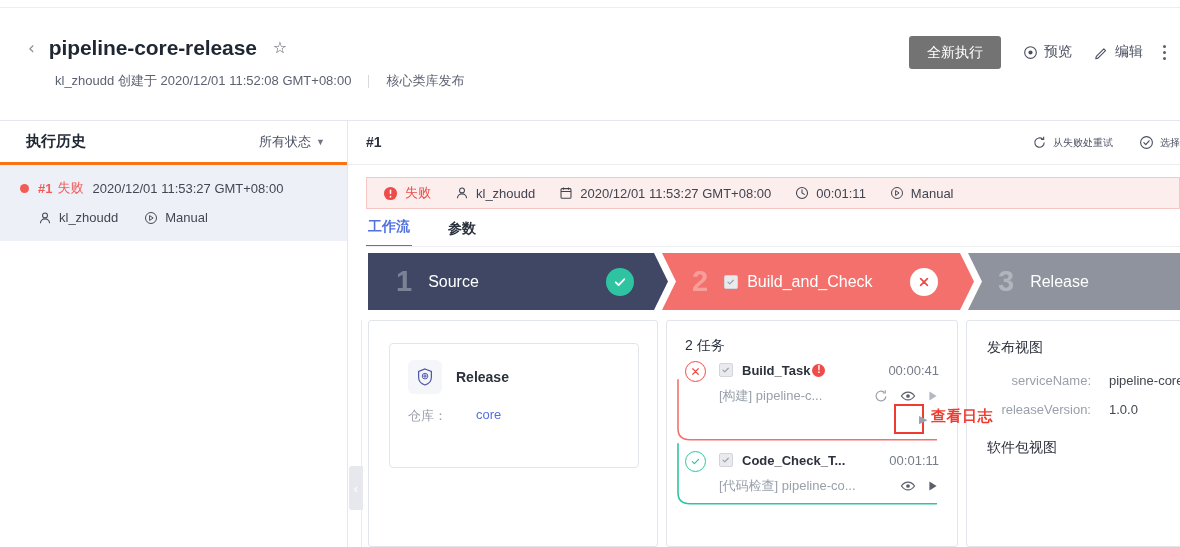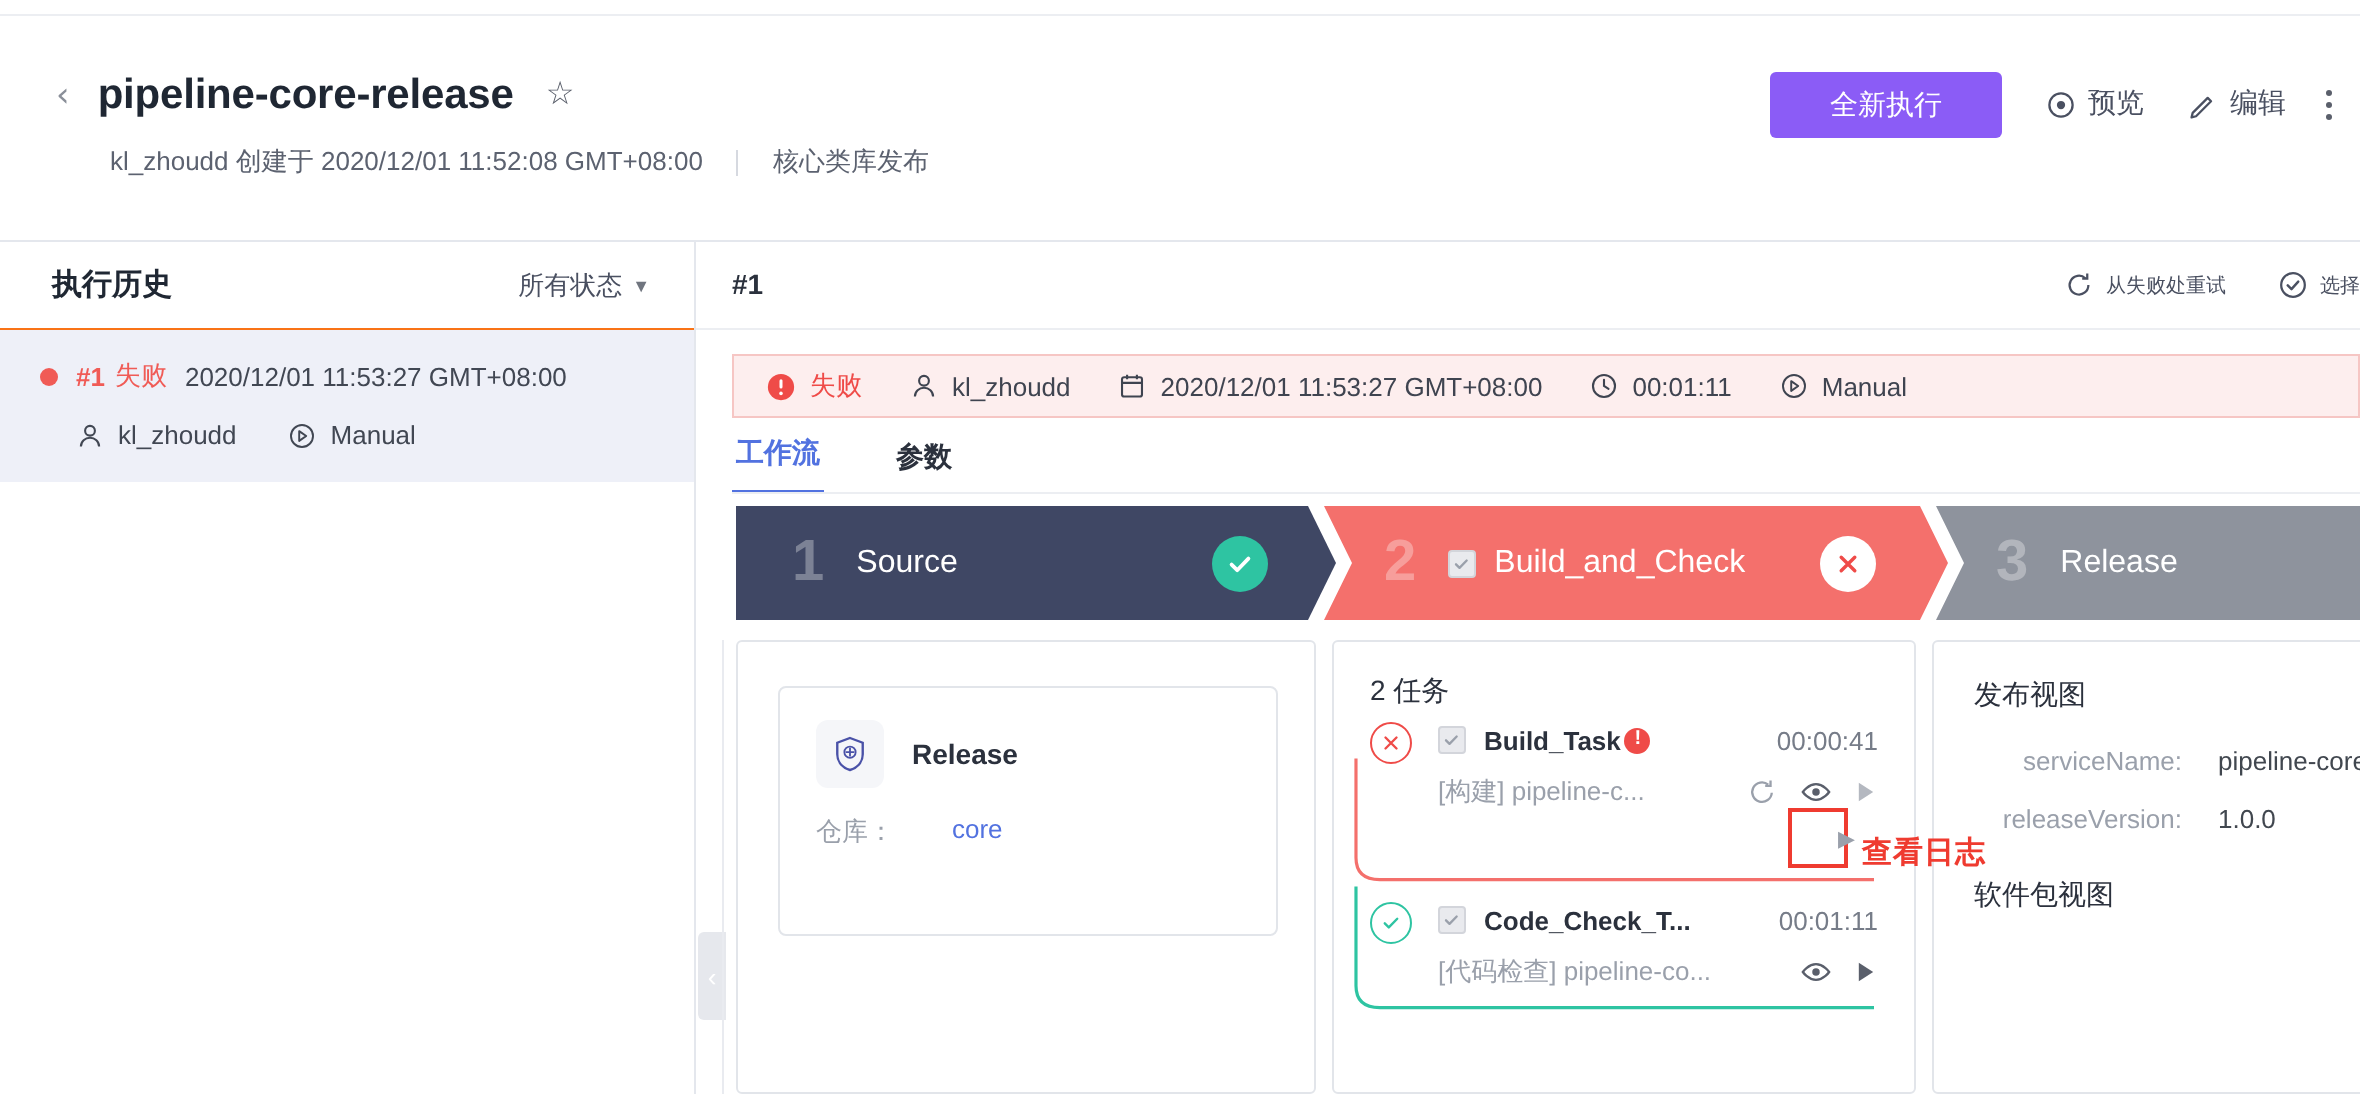--- a/index.html
+++ b/index.html
@@ -23,38 +23,38 @@
     font-size: 17px; color: #8a8f99; margin-right: 14px; line-height: 1;
     font-family: "DejaVu Sans", sans-serif; cursor: pointer;
   }
   .page-title { font-size: 21px; font-weight: bold; color: #1f2733; letter-spacing: -.1px; }
   .star-icon { margin-left: 16px; color: #5a5f6b; font-size: 16px; cursor: pointer; line-height: 1; }
   .hdr-row2 { padding: 12px 0 0 55px; font-size: 13px; color: #5c6270; display: flex; align-items: center; }
   .hdr-divider { display: inline-block; width: 1px; height: 13px; background: #d6d9e0; margin: 0 17px; }
 
   .hdr-actions { position: absolute; right: 14px; top: 28px; display: flex; align-items: center; }
   .btn-primary {
-    background: #8b5cf6; color: #fff; font-size: 14px;
-    padding: 8px 30px; border-radius: 3px; border: none; cursor: pointer;
+    background: #737373; color: #fff; font-size: 14px;
+    padding: 8px 18px; border-radius: 3px; border: none; cursor: pointer;
     font-family: inherit; line-height: 1.2;
   }
   .hdr-link { display: flex; align-items: center; color: #4a5061; font-size: 14px; margin-left: 22px; cursor: pointer; justify-content: center; }
   .hdr-link .gi { margin-right: 6px; display: inline-flex; }
   .kebab { margin-left: 20px; color: #5a5f6b; font-size: 17px; cursor: pointer; line-height: .7;
            display:flex; flex-direction:column; align-items:center; justify-content:center; height:18px;}
   .kebab i { display:block; width:3px; height:3px; border-radius:50%; background:#5a5f6b; margin:1.5px 0; }
 
   
   .body { display: flex; height: 426px; }
 
   
   .sidebar { width: 348px; border-right: 1px solid #e4e7ed; background: #fff; }
   .sb-head {
     display: flex; align-items: center; justify-content: space-between;
-    padding: 0 22px 0 26px; height: 44px; border-bottom: 1px solid #f97316;
+    padding: 0 22px 0 26px; height: 44px; border-bottom: 3px solid #f97316;
   }
   .sb-title { font-size: 15px; font-weight: bold; color: #1f2733; }
   .sb-filter { font-size: 13px; color: #4a5061; cursor: pointer; display:flex; align-items:center;}
   .caret { margin-left: 5px; font-size: 9px; color: #70757f; }
   .run-item { background: #eef0f8; padding: 14px 20px 16px 20px; cursor: pointer; }
   .run-l1 { display: flex; align-items: center; font-size: 13px; }
   .dot { width: 9px; height: 9px; border-radius: 50%; background: #f05b56; margin-right: 9px; flex: none; }
   .run-no { color: #f05b56; font-weight: bold; margin-right: 5px; }
   .run-state { color: #f05b56; margin-right: 9px; }
   .run-time { color: #414753; }
@@ -152,21 +152,21 @@
 
   
   .collapse-handle { position: absolute; left: 349px; top: 466px; width: 14px; height: 44px;
                      background: #e6e8ed; border-radius: 3px 0 0 3px; display: flex;
                      align-items: center; justify-content: center; color: #fff; font-size: 13px; cursor: pointer; }
   .vline { position: absolute; width: 1px; background: #e9ebf0; }
 
   
   .anno-box { position: absolute; left: 894px; top: 404px; width: 30px; height: 30px;
               border: 2.5px solid #ef3b30; pointer-events: none; }
-  .anno-text { position: absolute; left: 931px; top: 417px; font-size: 15px; color: #ef3b30;
+  .anno-text { position: absolute; left: 931px; top: 407px; font-size: 15px; color: #ef3b30;
                font-weight: bold; letter-spacing: .5px; }
   .anno-arrow { position: absolute; left: 919px; top: 413px; color: #9aa0ab; font-size: 11px; }
 
   .gi { line-height: 0; }
 </style>
 </head>
 <body>
 
 <div class="app">
 

